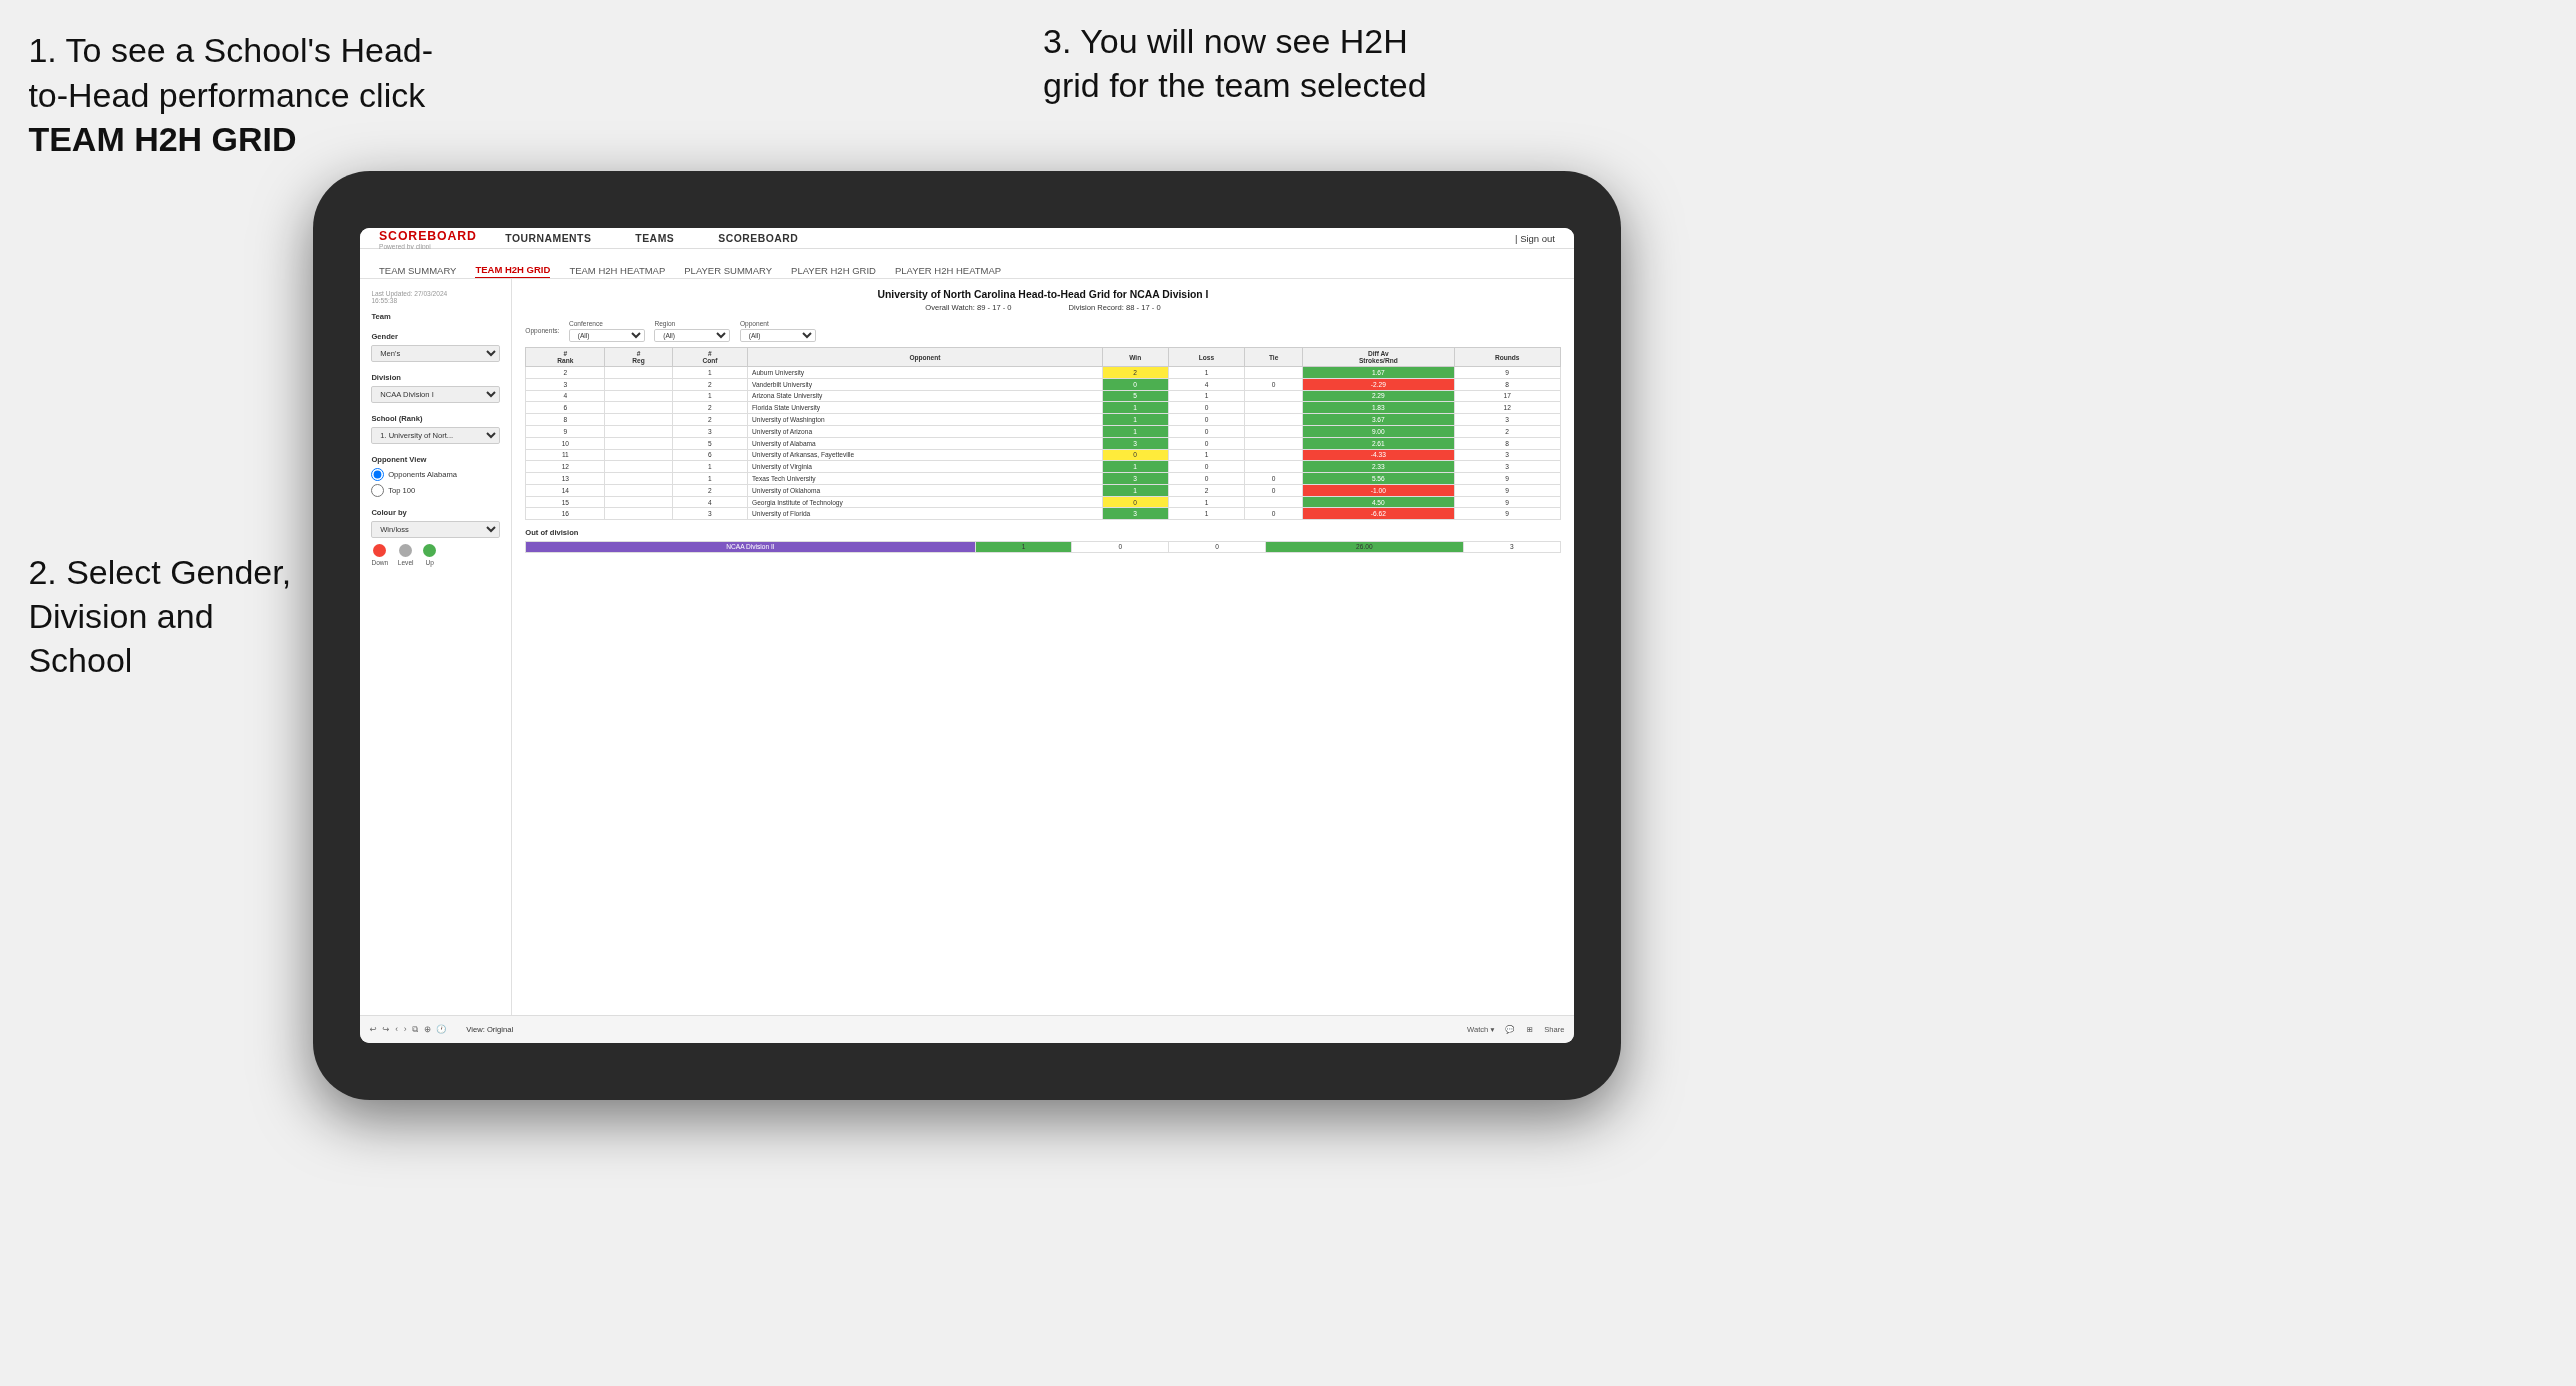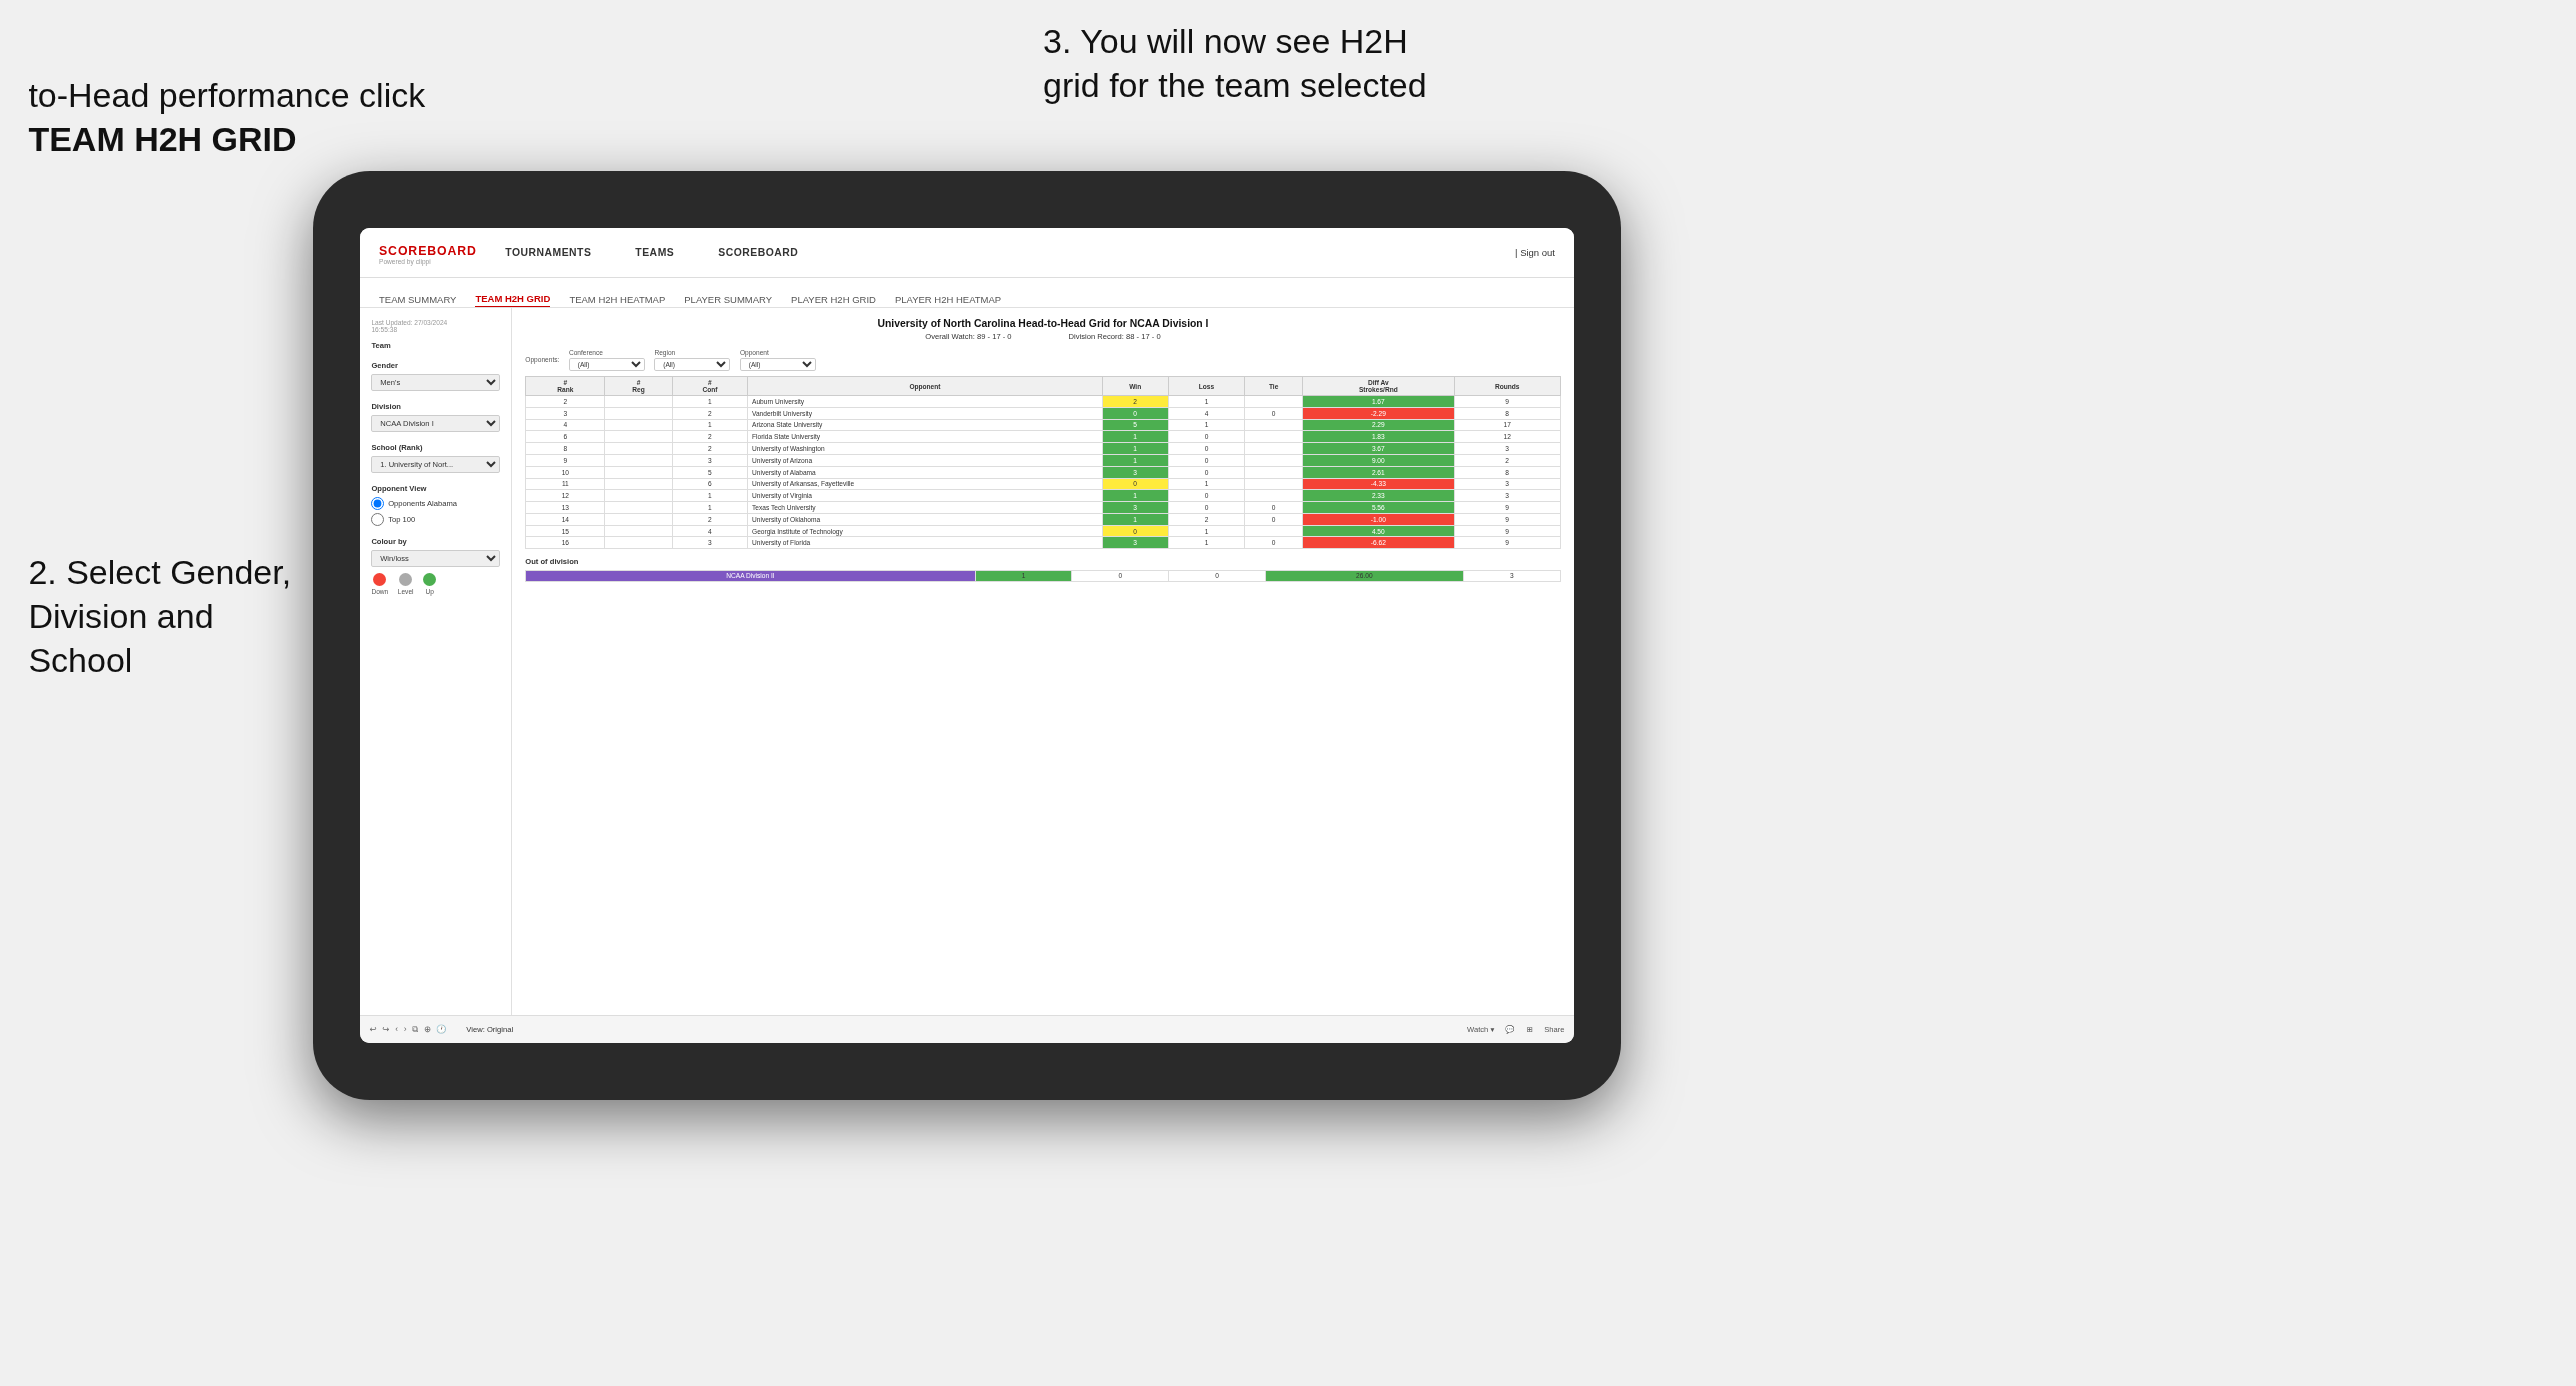--- a/index.html
+++ b/index.html
@@ -73,21 +73,21 @@
       flex-direction: column;
     }
 
     
     .nav-bar {
       background: #fff;
       border-bottom: 0.9px solid #ddd;
       display: flex;
       align-items: center;
       padding: 0 19px;
-      height: 50px;
+      height: 21px;
     }
 
     .logo-area {
       display: flex;
       align-items: center;
       margin-right: 28.4px;
     }
 
     .logo-text {
       font-size: 12.3px;
@@ -356,21 +356,21 @@
       gap: 11.4px;
       font-size: 7.6px;
       color: #555;
       justify-content: center;
     }
   </style>
 </head>
 <body>
 
 <div class="annotation annotation-1">
-  <br>
+  <span>1. To see a School's Head-</span><br>
   <span>to-Head performance click</span><br>
   <strong>TEAM H2H GRID</strong>
 </div>
 
 <div class="annotation annotation-2">
   <span>2. Select Gender,</span><br>
   <span>Division and</span><br>
   <span>School</span>
 </div>
 

